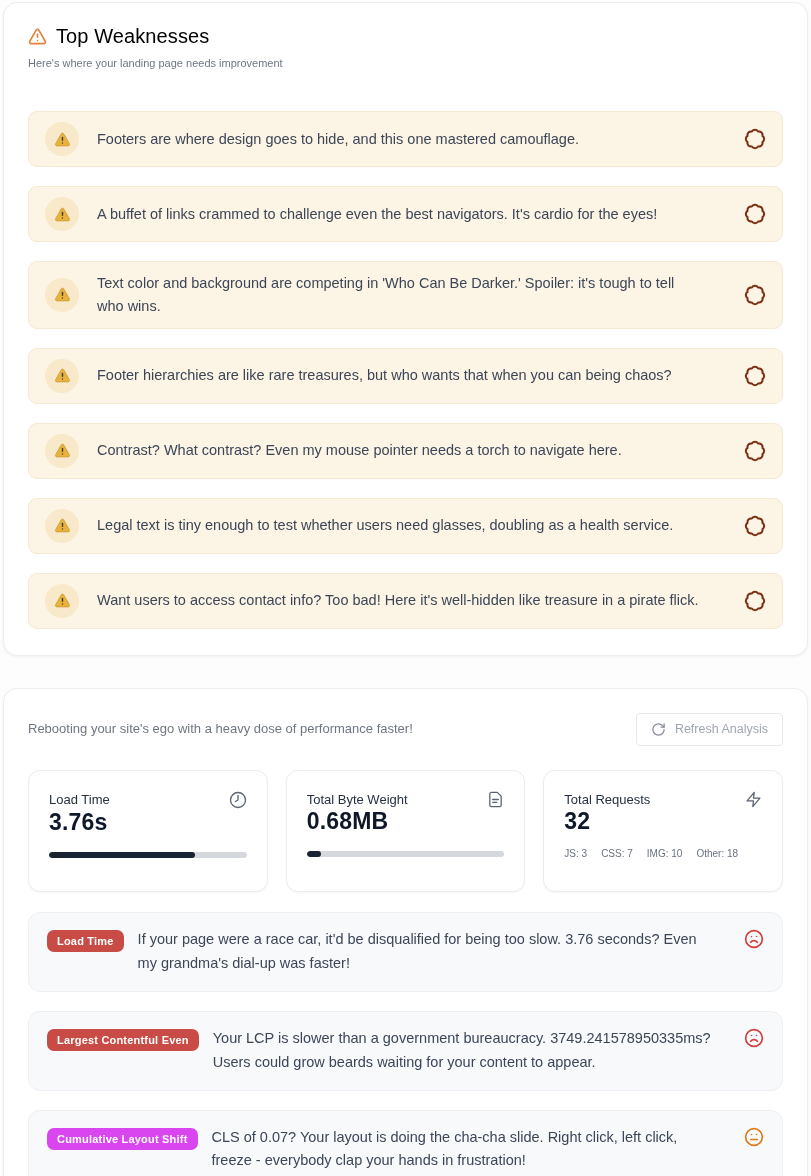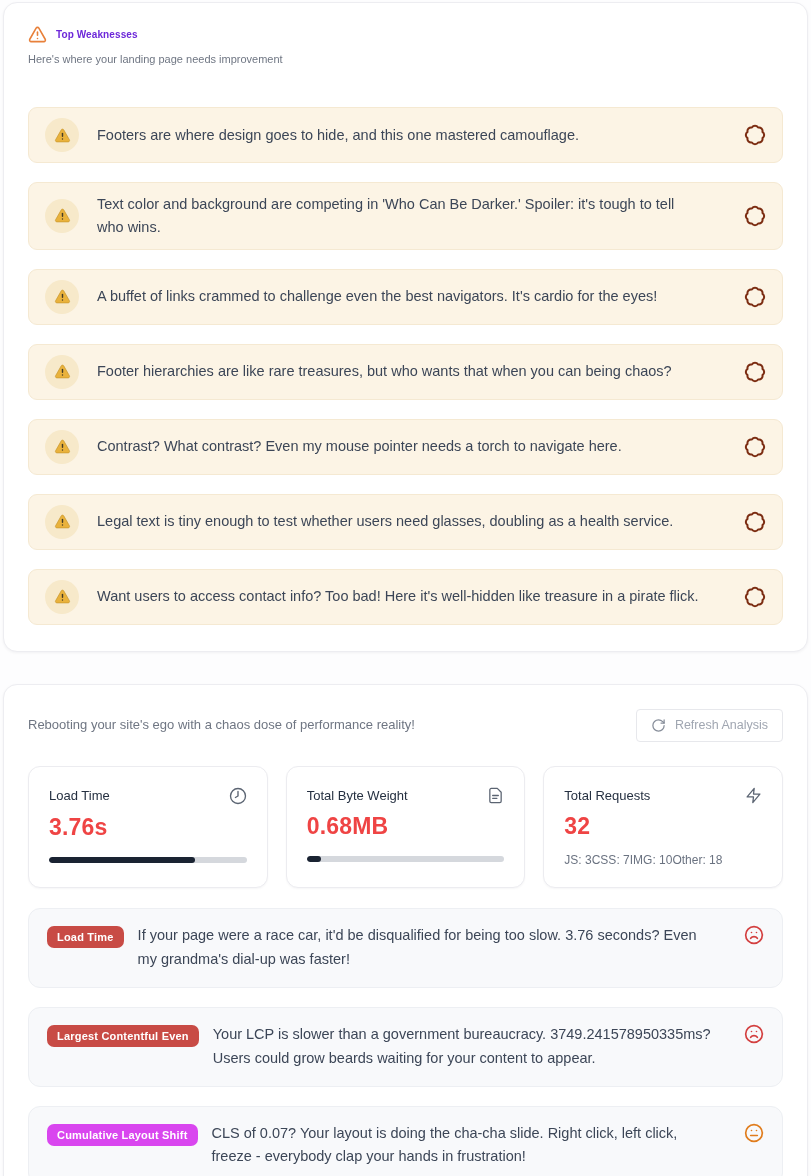--- a/index.html
+++ b/index.html
@@ -14,21 +14,21 @@
   .card {
     background: #ffffff;
     border: 1px solid #ededf1;
     border-radius: 14px;
     box-shadow: 0 1px 3px rgba(16,24,40,.05);
   }
 
   
   .weaknesses-card { padding: 22px 24px 26px; }
   .w-title-row { display: flex; align-items: center; gap: 9px; }
-  .w-title { font-size: 10px; font-weight: 700; color: #6d28d9; letter-spacing: .1px; }
+  .w-title { font-size: 20px; font-weight: 400; color: #000000; letter-spacing: .1px; }
   .w-subtitle { margin-top: 9px; font-size: 11px; color: #6f7683; }
   .w-list { list-style: none; margin-top: 42px; display: flex; flex-direction: column; gap: 19px; }
   .w-item {
     display: flex; align-items: center; gap: 18px;
     background: #fcf4e5;
     border: 1px solid #f5e9d2;
     border-radius: 9px;
     padding: 10px 16px;
     min-height: 54px;
   }
@@ -51,24 +51,24 @@
     font-family: inherit; font-size: 12.5px; color: #a0a6b1;
   }
 
   .metrics-row { display: flex; gap: 18px; margin-top: 24px; }
   .metric-card {
     flex: 1 1 0; background: #fff; border: 1px solid #ececf0; border-radius: 12px;
     padding: 20px; box-shadow: 0 1px 2px rgba(16,24,40,.04); min-height: 122px;
   }
   .metric-top { display: flex; align-items: center; justify-content: space-between; }
   .metric-label { font-size: 13px; font-weight: 500; color: #253041; }
-  .metric-value { margin-top: 9px; font-size: 23px; font-weight: 800; color: #ef4444; letter-spacing: .2px; }
+  .metric-value { font-size: 23px; font-weight: 800; color: #0f172a; letter-spacing: .2px; }
   .progress { margin-top: 16px; height: 6px; border-radius: 4px; background: #d5d8dd; overflow: hidden; }
   .progress-fill { height: 100%; border-radius: 4px; background: #1a2332; }
-  .breakdown { margin-top: 13px; display: flex; font-size: 12px; color: #6a7280; white-space: nowrap; }
+  .breakdown { margin-top: 13px; display: flex; gap: 14px; font-size: 10px; color: #6a7280; white-space: nowrap; }
 
   .roasts { margin-top: 20px; display: flex; flex-direction: column; gap: 19px; }
   .roast-row {
     display: flex; align-items: flex-start; gap: 14px;
     background: #f8f9fb; border: 1px solid #edeff3; border-radius: 12px;
     padding: 15px 18px; min-height: 66px;
   }
   .badge {
     flex: 0 0 auto; margin-top: 2px;
     border-radius: 7px; padding: 5px 10px;
@@ -118,36 +118,36 @@
         </span>
       </li>
       <li class="w-item">
         <span class="w-icon-circle">
           <svg width="17" height="17" viewBox="0 0 24 24" fill="#e9b23c" stroke="#c8962e" stroke-width="1" stroke-linejoin="round">
             <path d="m21.73 18-8-14a2 2 0 0 0-3.48 0l-8 14A2 2 0 0 0 4 21h16a2 2 0 0 0 1.73-3Z"></path>
             <path d="M12 9v4" fill="none" stroke="#433b26" stroke-width="2" stroke-linecap="round"></path>
               <path d="M12 17h.01" fill="none" stroke="#433b26" stroke-width="2" stroke-linecap="round"></path>
           </svg>
         </span>
+        <p class="w-text">A buffet of links crammed to challenge even the best navigators. It's cardio for the eyes!</p>
+        <span class="seal-icon">
+          <svg width="22" height="22" viewBox="0 0 24 24" fill="none" stroke="#7c2d12" stroke-width="2.2" stroke-linecap="round" stroke-linejoin="round">
+            <path d="M3.85 8.62a4 4 0 0 1 4.78-4.77 4 4 0 0 1 6.74 0 4 4 0 0 1 4.78 4.78 4 4 0 0 1 0 6.74 4 4 0 0 1-4.77 4.78 4 4 0 0 1-6.75 0 4 4 0 0 1-4.78-4.77 4 4 0 0 1 0-6.76Z"></path>
+          </svg>
+        </span>
+      </li>
+      <li class="w-item">
+        <span class="w-icon-circle">
+          <svg width="17" height="17" viewBox="0 0 24 24" fill="#e9b23c" stroke="#c8962e" stroke-width="1" stroke-linejoin="round">
+            <path d="m21.73 18-8-14a2 2 0 0 0-3.48 0l-8 14A2 2 0 0 0 4 21h16a2 2 0 0 0 1.73-3Z"></path>
+            <path d="M12 9v4" fill="none" stroke="#433b26" stroke-width="2" stroke-linecap="round"></path>
+              <path d="M12 17h.01" fill="none" stroke="#433b26" stroke-width="2" stroke-linecap="round"></path>
+          </svg>
+        </span>
         <p class="w-text">Text color and background are competing in 'Who Can Be Darker.' Spoiler: it's tough to tell who wins.</p>
-        <span class="seal-icon">
-          <svg width="22" height="22" viewBox="0 0 24 24" fill="none" stroke="#7c2d12" stroke-width="2.2" stroke-linecap="round" stroke-linejoin="round">
-            <path d="M3.85 8.62a4 4 0 0 1 4.78-4.77 4 4 0 0 1 6.74 0 4 4 0 0 1 4.78 4.78 4 4 0 0 1 0 6.74 4 4 0 0 1-4.77 4.78 4 4 0 0 1-6.75 0 4 4 0 0 1-4.78-4.77 4 4 0 0 1 0-6.76Z"></path>
-          </svg>
-        </span>
-      </li>
-      <li class="w-item">
-        <span class="w-icon-circle">
-          <svg width="17" height="17" viewBox="0 0 24 24" fill="#e9b23c" stroke="#c8962e" stroke-width="1" stroke-linejoin="round">
-            <path d="m21.73 18-8-14a2 2 0 0 0-3.48 0l-8 14A2 2 0 0 0 4 21h16a2 2 0 0 0 1.73-3Z"></path>
-            <path d="M12 9v4" fill="none" stroke="#433b26" stroke-width="2" stroke-linecap="round"></path>
-              <path d="M12 17h.01" fill="none" stroke="#433b26" stroke-width="2" stroke-linecap="round"></path>
-          </svg>
-        </span>
-        <p class="w-text">A buffet of links crammed to challenge even the best navigators. It's cardio for the eyes!</p>
         <span class="seal-icon">
           <svg width="22" height="22" viewBox="0 0 24 24" fill="none" stroke="#7c2d12" stroke-width="2.2" stroke-linecap="round" stroke-linejoin="round">
             <path d="M3.85 8.62a4 4 0 0 1 4.78-4.77 4 4 0 0 1 6.74 0 4 4 0 0 1 4.78 4.78 4 4 0 0 1 0 6.74 4 4 0 0 1-4.77 4.78 4 4 0 0 1-6.75 0 4 4 0 0 1-4.78-4.77 4 4 0 0 1 0-6.76Z"></path>
           </svg>
         </span>
       </li>
       <li class="w-item">
         <span class="w-icon-circle">
           <svg width="17" height="17" viewBox="0 0 24 24" fill="#e9b23c" stroke="#c8962e" stroke-width="1" stroke-linejoin="round">
             <path d="m21.73 18-8-14a2 2 0 0 0-3.48 0l-8 14A2 2 0 0 0 4 21h16a2 2 0 0 0 1.73-3Z"></path>
@@ -206,21 +206,21 @@
             <path d="M3.85 8.62a4 4 0 0 1 4.78-4.77 4 4 0 0 1 6.74 0 4 4 0 0 1 4.78 4.78 4 4 0 0 1 0 6.74 4 4 0 0 1-4.77 4.78 4 4 0 0 1-6.75 0 4 4 0 0 1-4.78-4.77 4 4 0 0 1 0-6.76Z"></path>
           </svg>
         </span>
       </li>
     </ul>
   </section>
 
   <section class="card perf-card">
     <header class="perf-header">
       <div>
-        <p class="perf-subtitle">Rebooting your site's ego with a chaos dose of performance reality!</p>
+        <p class="perf-subtitle">Rebooting your site's ego with a heavy dose of performance faster!</p>
       </div>
       <button class="refresh-btn">
         <span>
           <svg width="15" height="15" viewBox="0 0 24 24" fill="none" stroke="#868d99" stroke-width="2" stroke-linecap="round" stroke-linejoin="round">
             <path d="M21 12a9 9 0 1 1-9-9c2.52 0 4.93 1 6.74 2.74L21 8"></path>
               <path d="M21 3v5h-5"></path>
           </svg>
         </span>
         <span>Refresh Analysis</span>
       </button>

